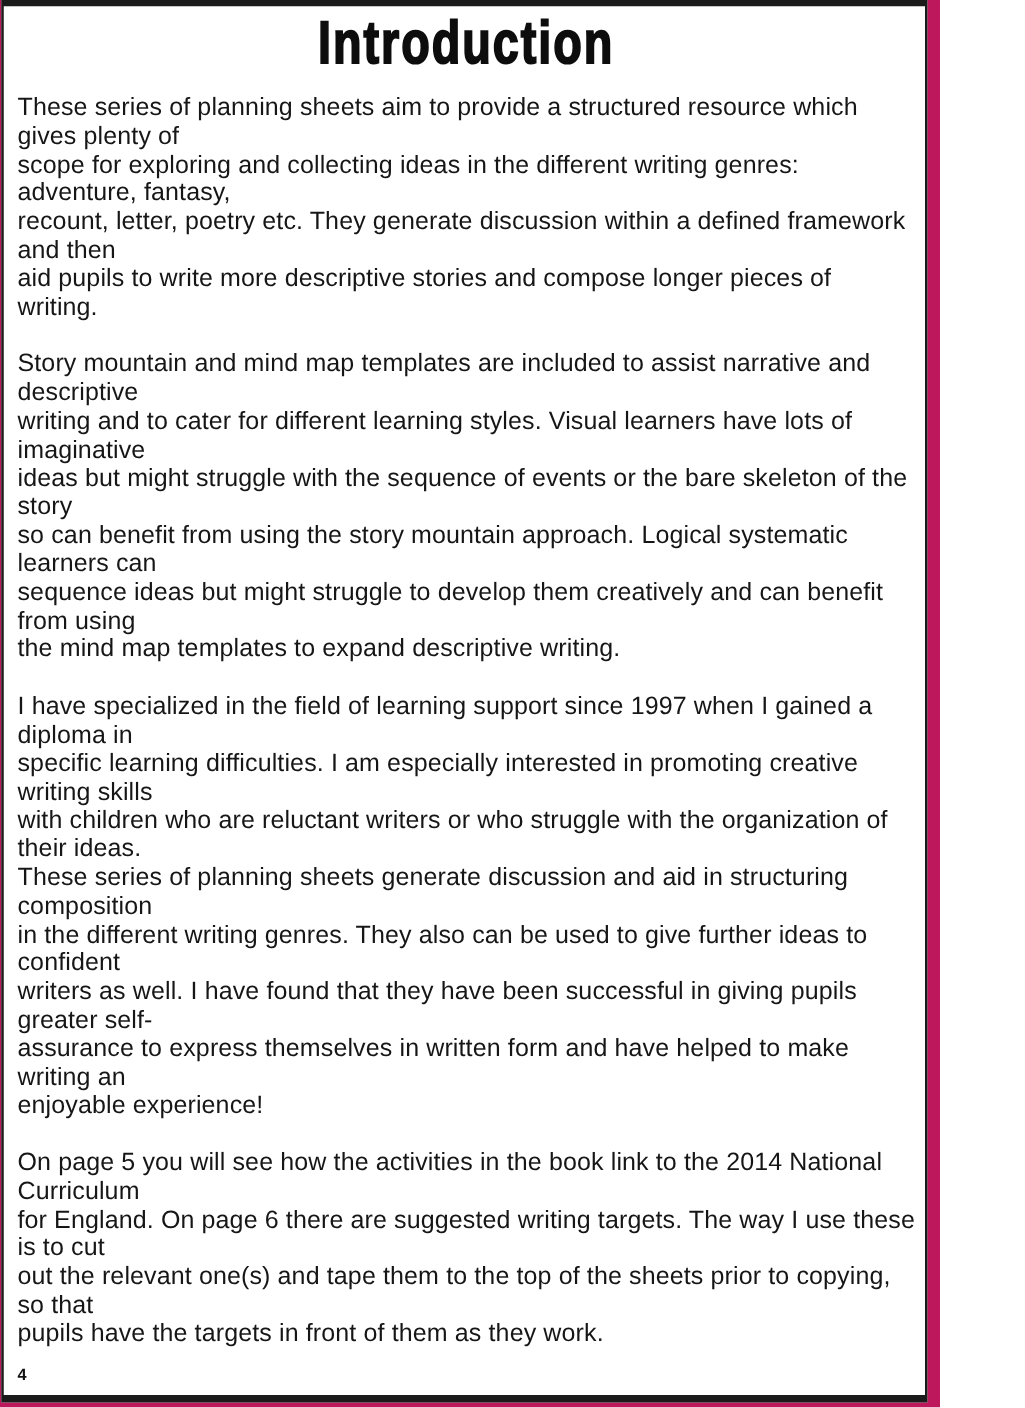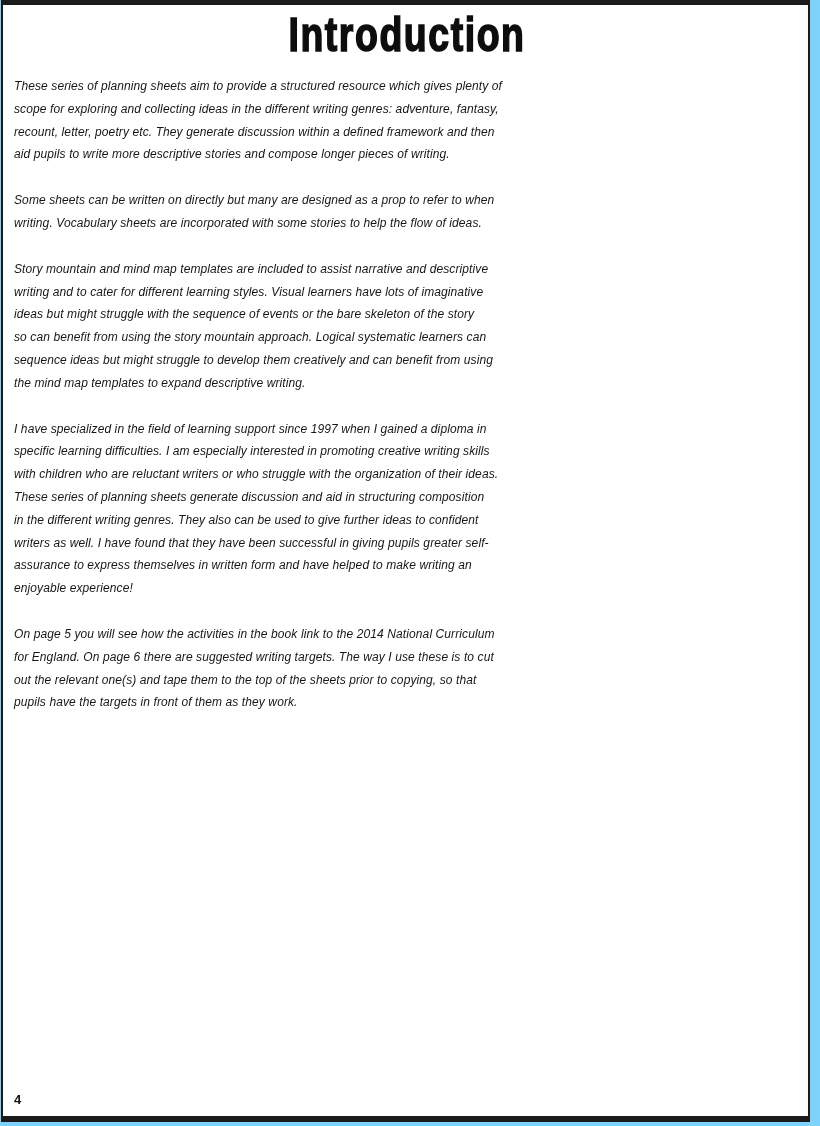--- a/index.html
+++ b/index.html
@@ -7,23 +7,23 @@
   html, body {
     width: 820px;
     height: 1126px;
     background: #ffffff;
     font-family: "Liberation Sans", "DejaVu Sans", sans-serif;
     overflow: hidden;
   }
 
   .page {
     position: relative;
-    width: 820px;
+    width: 752px;
     height: 1126px;
-    background: #7dd3fc;
+    background: #be185d;
   }
 
   
   .sheet {
     position: absolute;
     left: 1px;
     top: 0px;
     right: 10px;
     bottom: 4px;
     background: #ffffff;
@@ -46,27 +46,26 @@
   }
   .title .squeeze {
     display: inline-block;
     transform: scaleX(0.78);
     transform-origin: 50% 50%;
     letter-spacing: 2px;
     -webkit-text-stroke: 1.6px #0d0d0d;
   }
 
   .body-text p {
-    font-size: 12px;
+    font-size: 20px;
     line-height: 22.8px;
     color: #161616;
     white-space: pre-line;      
     margin: 16px 0 23px 0;
     letter-spacing: 0.1px;
-    font-style: italic;
   }
 
   .page-number {
     position: absolute;
     left: 11px;
     bottom: 9px;
     font-size: 13px;
     font-weight: bold;
     color: #111111;
   }
@@ -77,22 +76,20 @@
 <div class="page">
   <div class="sheet">
 
     <h1 class="title"><span class="squeeze">Introduction</span></h1>
 
     <div class="body-text">
       <p>These series of planning sheets aim to provide a structured resource which gives plenty of
 scope for exploring and collecting ideas in the different writing genres: adventure, fantasy,
 recount, letter, poetry etc. They generate discussion within a defined framework and then
 aid pupils to write more descriptive stories and compose longer pieces of writing.</p>
-      <p>Some sheets can be written on directly but many are designed as a prop to refer to when
-writing. Vocabulary sheets are incorporated with some stories to help the flow of ideas.</p>
       <p>Story mountain and mind map templates are included to assist narrative and descriptive
 writing and to cater for different learning styles. Visual learners have lots of imaginative
 ideas but might struggle with the sequence of events or the bare skeleton of the story
 so can benefit from using the story mountain approach. Logical systematic learners can
 sequence ideas but might struggle to develop them creatively and can benefit from using
 the mind map templates to expand descriptive writing.</p>
       <p>I have specialized in the field of learning support since 1997 when I gained a diploma in
 specific learning difficulties. I am especially interested in promoting creative writing skills
 with children who are reluctant writers or who struggle with the organization of their ideas.
 These series of planning sheets generate discussion and aid in structuring composition

